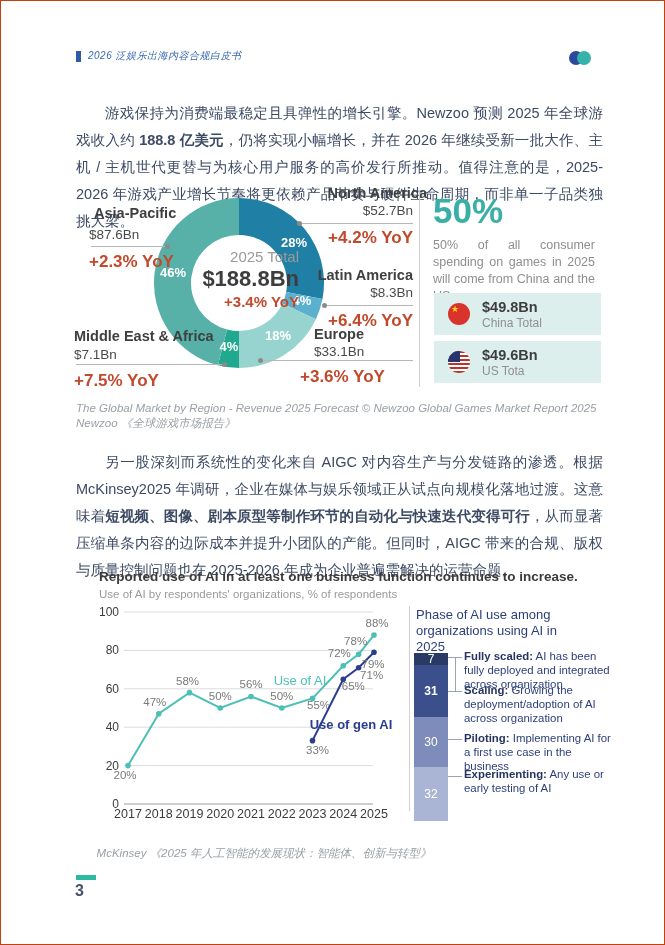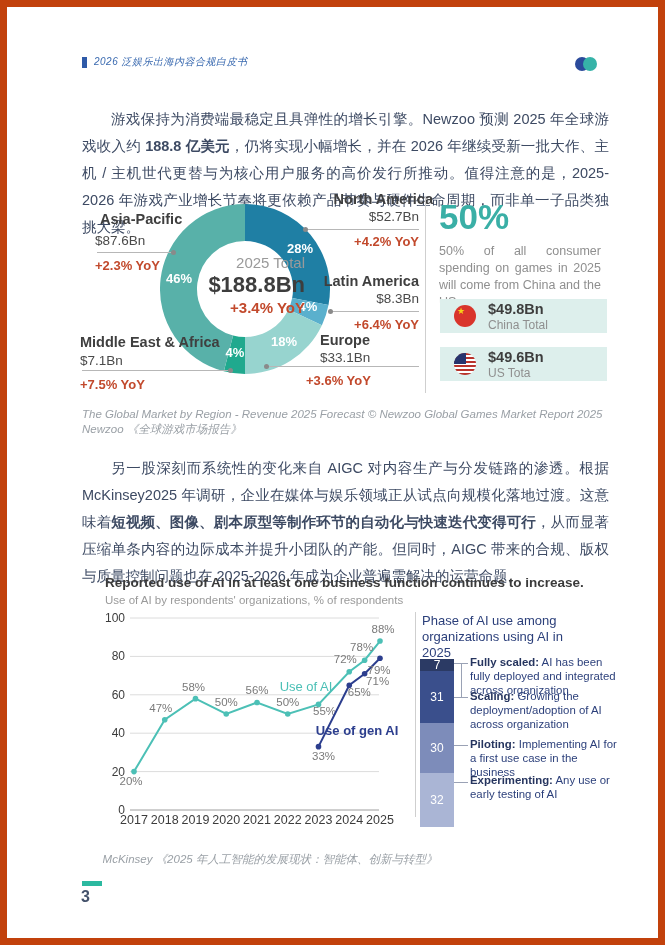--- a/index.html
+++ b/index.html
@@ -1,48 +1,48 @@
 <!DOCTYPE html>
 <html><head>
 <meta charset="utf-8">
 <style>
   html,body{margin:0;padding:0;background:#f4f4f4;}
   .page{width:665px;height:945px;background:#fff;position:relative;overflow:hidden;
-        font-family:"Liberation Sans","DejaVu Sans",sans-serif;border:7px solid #c2410c;
+        font-family:"Liberation Sans","DejaVu Sans",sans-serif;border:1px solid #c2410c;
         box-sizing:border-box;margin:0 auto;}
   .abs{position:absolute;}
   
   .hdr-bullet{left:75px;top:50px;width:5px;height:11px;background:#2e5aa8;}
   .hdr-title{left:87px;top:48px;font-size:10px;font-style:italic;color:#3a6ab0;letter-spacing:.5px;}
   .logo{left:568px;top:50px;width:30px;height:15px;}
   .logo i{position:absolute;width:14px;height:14px;border-radius:50%;top:0;}
   .logo .c1{left:0;background:#2b4a9b;}
   .logo .c2{left:8px;background:#36b3a8;}
   
   .para{left:75px;width:527px;font-size:14.5px;line-height:27px;color:#3d4a63;
         text-align:justify;text-indent:2em;}
   .para b{font-weight:bold;}
   #p1{top:84px;} #p2{top:433px;}
   
   #fig1{left:0;top:180px;width:665px;height:248px;}
   .rname{font-size:14.5px;font-weight:bold;color:#3f3f3f;white-space:nowrap;}
   .rval{font-size:13.5px;color:#4a4a4a;white-space:nowrap;}
-  .ryoy{font-size:13px;font-weight:bold;color:#c2492c;white-space:nowrap;}
+  .ryoy{font-size:17px;font-weight:bold;color:#c2492c;white-space:nowrap;}
   .lead{height:1px;background:#b7b7b7;}
   .lead em{position:absolute;width:5px;height:5px;border-radius:50%;background:#8a8a8a;top:-2px;}
   .lead.dl em{left:-1px;} .lead.dr em{right:-1px;}
   .donut-center{left:178px;top:66px;width:120px;text-align:right;}
   .dc-l1{font-size:15px;color:#9a9a9a;line-height:20px;}
   .dc-l2{font-size:22px;font-weight:bold;color:#3d3d3d;line-height:24px;}
   .dc-l3{font-size:15px;font-weight:bold;color:#c2492c;line-height:22px;}
   .vdiv{width:1px;background:#cfcfcf;}
   #div1{left:418px;top:10px;height:196px;}
   .sp-head{left:432px;top:10px;font-size:35px;font-weight:bold;color:#3aafa6;}
   .sp-text{left:432px;top:56px;width:162px;font-size:12.5px;line-height:17px;color:#8f8f8f;text-align:justify;}
-  .statbox{left:433px;width:167px;height:34px;background:#ddefec;display:flex;align-items:center;}
+  .statbox{left:433px;width:167px;height:42px;background:#ddefec;display:flex;align-items:center;}
   #sb1{top:112px;} #sb2{top:160px;align-items:center;}
   .flag{width:22px;height:22px;border-radius:50%;margin-left:14px;position:relative;overflow:hidden;flex:none;}
   .flag-cn{background:#d9342b;}
   .flag-cn:before{content:"★";position:absolute;left:3px;top:1px;font-size:9px;color:#f7d117;}
   .flag-us{background:repeating-linear-gradient(#b9342c 0 2px,#ffffff 2px 4px);}
   .flag-us:before{content:"";position:absolute;left:0;top:0;width:55%;height:48%;background:#27356e;}
   .sb-txt{margin-left:12px;} 
   .sb-val{font-size:14.5px;font-weight:bold;color:#3d3d3d;line-height:16px;}
   .sb-lab{font-size:12px;color:#8f8f8f;line-height:14px;}
   .caption{left:75px;width:527px;font-size:11.5px;font-style:italic;color:#9aa0a6;line-height:15px;}
@@ -202,21 +202,21 @@
         <text x="272.625" y="79.68" text-anchor="middle" fill="#7a7a7a" font-size="11.5">71%</text>
         <circle cx="275" cy="53.31999999999999" r="2.8" fill="#2c3e8e"></circle>
         <text x="274" y="69.32" text-anchor="middle" fill="#7a7a7a" font-size="11.5">79%</text>
         <text x="201" y="86" text-anchor="middle" fill="#4cc0b6" font-size="13">Use of AI</text>
         <text x="252" y="130" text-anchor="middle" fill="#2c3e8e" font-size="13" font-weight="bold">Use of gen AI</text>
       </svg>
     <div class="abs vdiv" id="div2"></div>
     <div class="abs ph-title">Phase of AI use among organizations using AI in 2025</div>
     <div class="abs" id="stackbar">
         <div class="bar-seg" style="height: 11.76px; background: rgb(43, 58, 100);">7</div>
-        <div class="bar-seg" style="height: 52.08px; background: rgb(58, 79, 140);">31</div>
+        <div class="bar-seg" style="height: 52.08px; background: rgb(58, 79, 140); font-weight: bold;">31</div>
         <div class="bar-seg" style="height: 50.4px; background: rgb(125, 140, 186);">30</div>
         <div class="bar-seg" style="height: 53.76px; background: rgb(170, 181, 213);">32</div>
       </div>
     <div class="abs" id="bar-extras" style="left:0;top:0;width:665px;height:300px;">
         <div class="abs tick" style="top: 93px;"></div>
         <div class="abs ph-lab" style="top: 85px;"><b>Fully scaled:</b> AI has been fully deployed and integrated across organization</div>
         <div class="abs tick" style="top: 127px;"></div>
         <div class="abs ph-lab" style="top: 119px;"><b>Scaling:</b> Growing the deployment/adoption of AI across organization</div>
         <div class="abs tick" style="top: 175px;"></div>
         <div class="abs ph-lab" style="top: 167px;"><b>Piloting:</b> Implementing AI for a first use case in the business</div>

